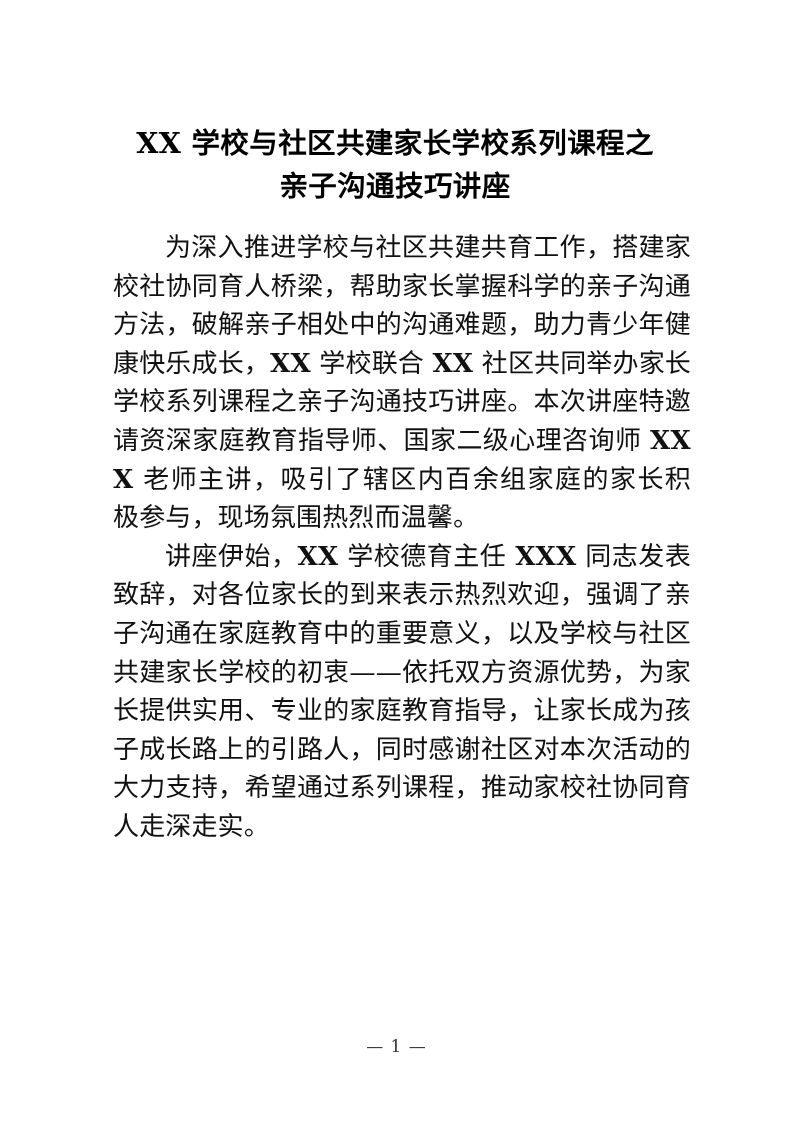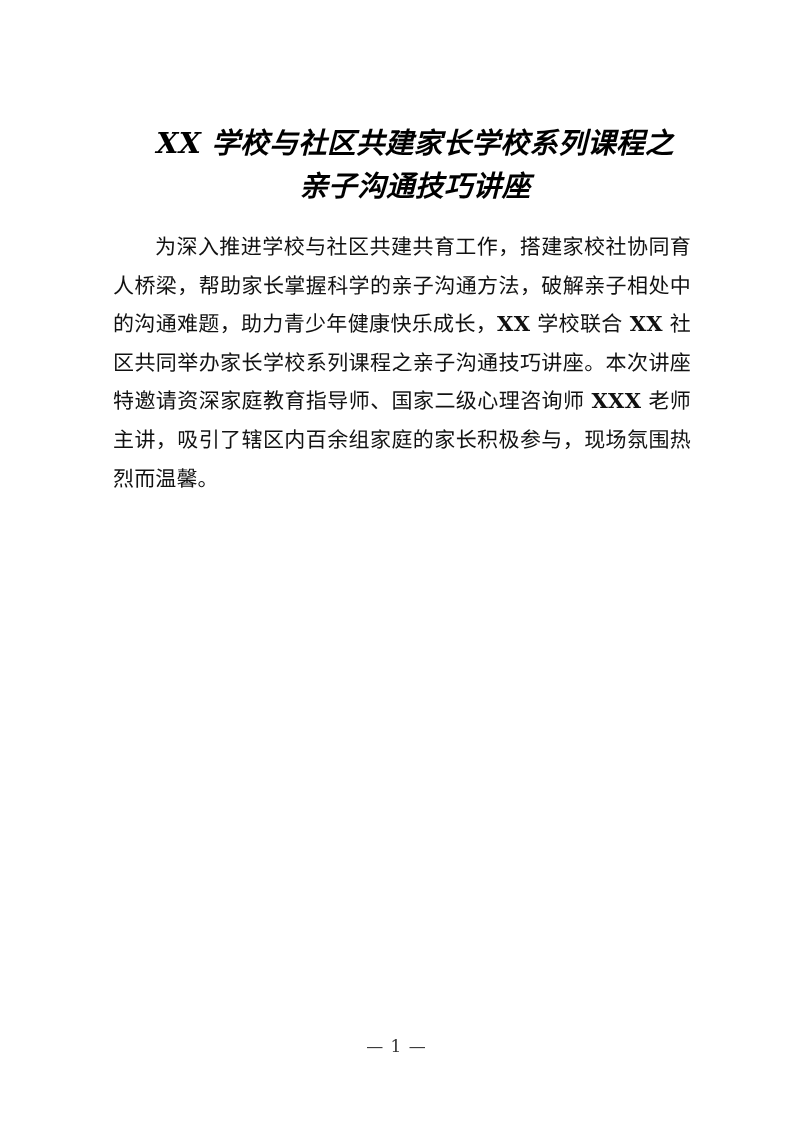--- a/index.html
+++ b/index.html
@@ -20,46 +20,45 @@
     height: 1122px;
     background: #ffffff;
     margin: 0 auto;
     overflow: hidden;
     box-sizing: border-box;
   }
 
   
   .doc-title {
     position: absolute;
-    left: 120px;
+    left: 100px;
     top: 103px;
     width: 590px;
     text-align: center;
     font-family: "DejaVu Serif", "Liberation Serif", serif;
     font-weight: bold;
     font-size: 28.5px;
     line-height: 43px;
     letter-spacing: 0.4px;
     color: #000000;
     white-space: pre-line;
-    font-style: italic;
   }
 
   
   .body-block {
     position: absolute;
     left: 113px;
     top: 228px;
     width: 578px;
   }
 
   p.para {
     margin: 0;
     font-family: "DejaVu Serif", "Liberation Serif", serif;
-    font-size: 21px;
+    font-size: 26px;
     line-height: 38.6px;
     color: #111111;
     text-align: justify;
     text-justify: inter-character;
     text-indent: 2em;
     word-break: break-all;
     letter-spacing: 0.15px;
   }
 
   p.para + p.para {
@@ -89,17 +88,18 @@
 </head>
 <body>
 
 <div class="page">
 
   <h1 class="doc-title">XX 学校与社区共建家长学校系列课程之
 亲子沟通技巧讲座</h1>
 
   <div class="body-block">
     <p class="para">为深入推进学校与社区共建共育工作，搭建家校社协同育人桥梁，帮助家长掌握科学的亲子沟通方法，破解亲子相处中的沟通难题，助力青少年健康快乐成长，<span class="latin-b">XX</span> 学校联合 <span class="latin-b">XX</span> 社区共同举办家长学校系列课程之亲子沟通技巧讲座。本次讲座特邀请资深家庭教育指导师、国家二级心理咨询师 <span class="latin-b">XXX</span> 老师主讲，吸引了辖区内百余组家庭的家长积极参与，现场氛围热烈而温馨。</p>
+    <p class="para">讲座伊始，<span class="latin-b">XX</span> 学校德育主任 <span class="latin-b">XXX</span> 同志发表致辞，对各位家长的到来表示热烈欢迎，强调了亲子沟通在家庭教育中的重要意义，以及学校与社区共建家长学校的初衷——依托双方资源优势，为家长提供实用、专业的家庭教育指导，让家长成为孩子成长路上的引路人，同时感谢社区对本次活动的大力支持，希望通过系列课程，推动家校社协同育人走深走实。</p>
   </div>
 
   <div class="page-footer">— 1 —</div>
 
 </div>
 
 </body></html>

